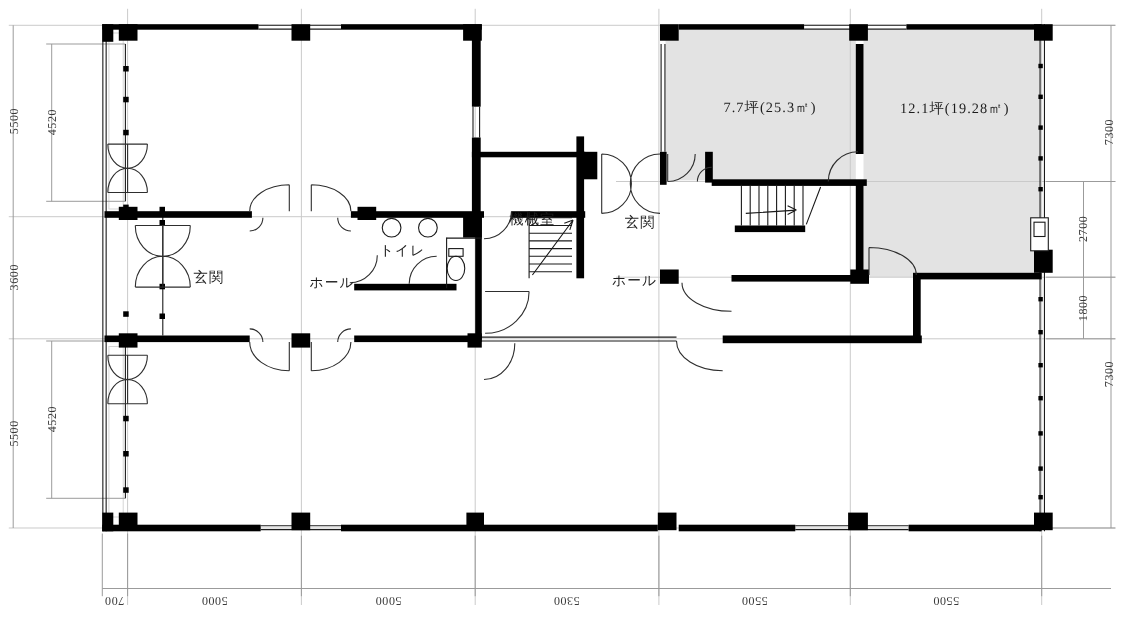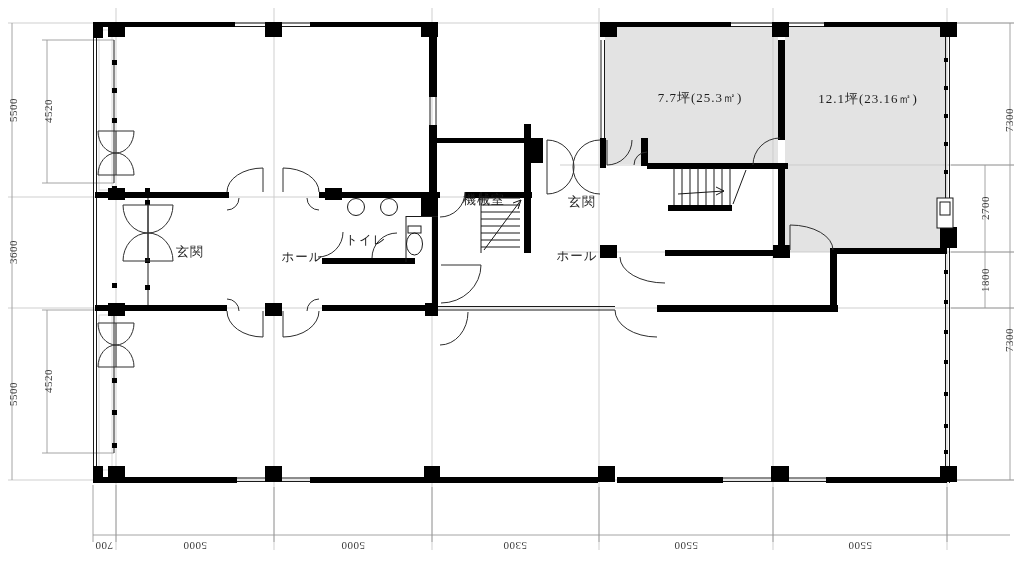--- a/index.html
+++ b/index.html
@@ -257,27 +257,27 @@
     <rect x="408" y="226" width="13" height="7"></rect>
     <ellipse cx="414.5" cy="244" rx="8" ry="11"></ellipse>
     <g>
       <rect x="937" y="198" width="16" height="30" fill="#ffffff"></rect>
       <rect x="940" y="202" width="10" height="13"></rect>
     </g>
   </g>
 </svg>
 
   <div class="lbl" style="left:484px;top:168px;margin-top:32px;">機械室</div>
-  <div class="lbl small" style="left:366px;top:240px;">トイレ</div>
+  <div class="lbl small" style="left:366px;top:228px;">トイレ</div>
   <div class="lbl" style="left:190px;top:252px;">玄関</div>
   <div class="lbl small" style="left:302px;top:257px;">ホール</div>
   <div class="lbl" style="left:582px;top:202px;">玄関</div>
   <div class="lbl small" style="left:577px;top:256px;">ホール</div>
   <div class="lbl" style="left:700px;top:98px;">7.7坪(25.3㎡)</div>
-  <div class="lbl" style="left:868px;top:99px;">12.1坪(23.16㎡)</div>
+  <div class="lbl" style="left:868px;top:99px;">12.1坪(19.28㎡)</div>
 
   <div class="dim" style="left:13px;top:110px;">5500</div>
   <div class="dim" style="left:13px;top:252px;">3600</div>
   <div class="dim" style="left:13px;top:394px;">5500</div>
 
   <div class="dim" style="left:48px;top:111px;">4520</div>
   <div class="dim" style="left:48px;top:381px;">4520</div>
 
   <div class="dim" style="left:985px;top:208px;">2700</div>
   <div class="dim" style="left:985px;top:280px;">1800</div>

